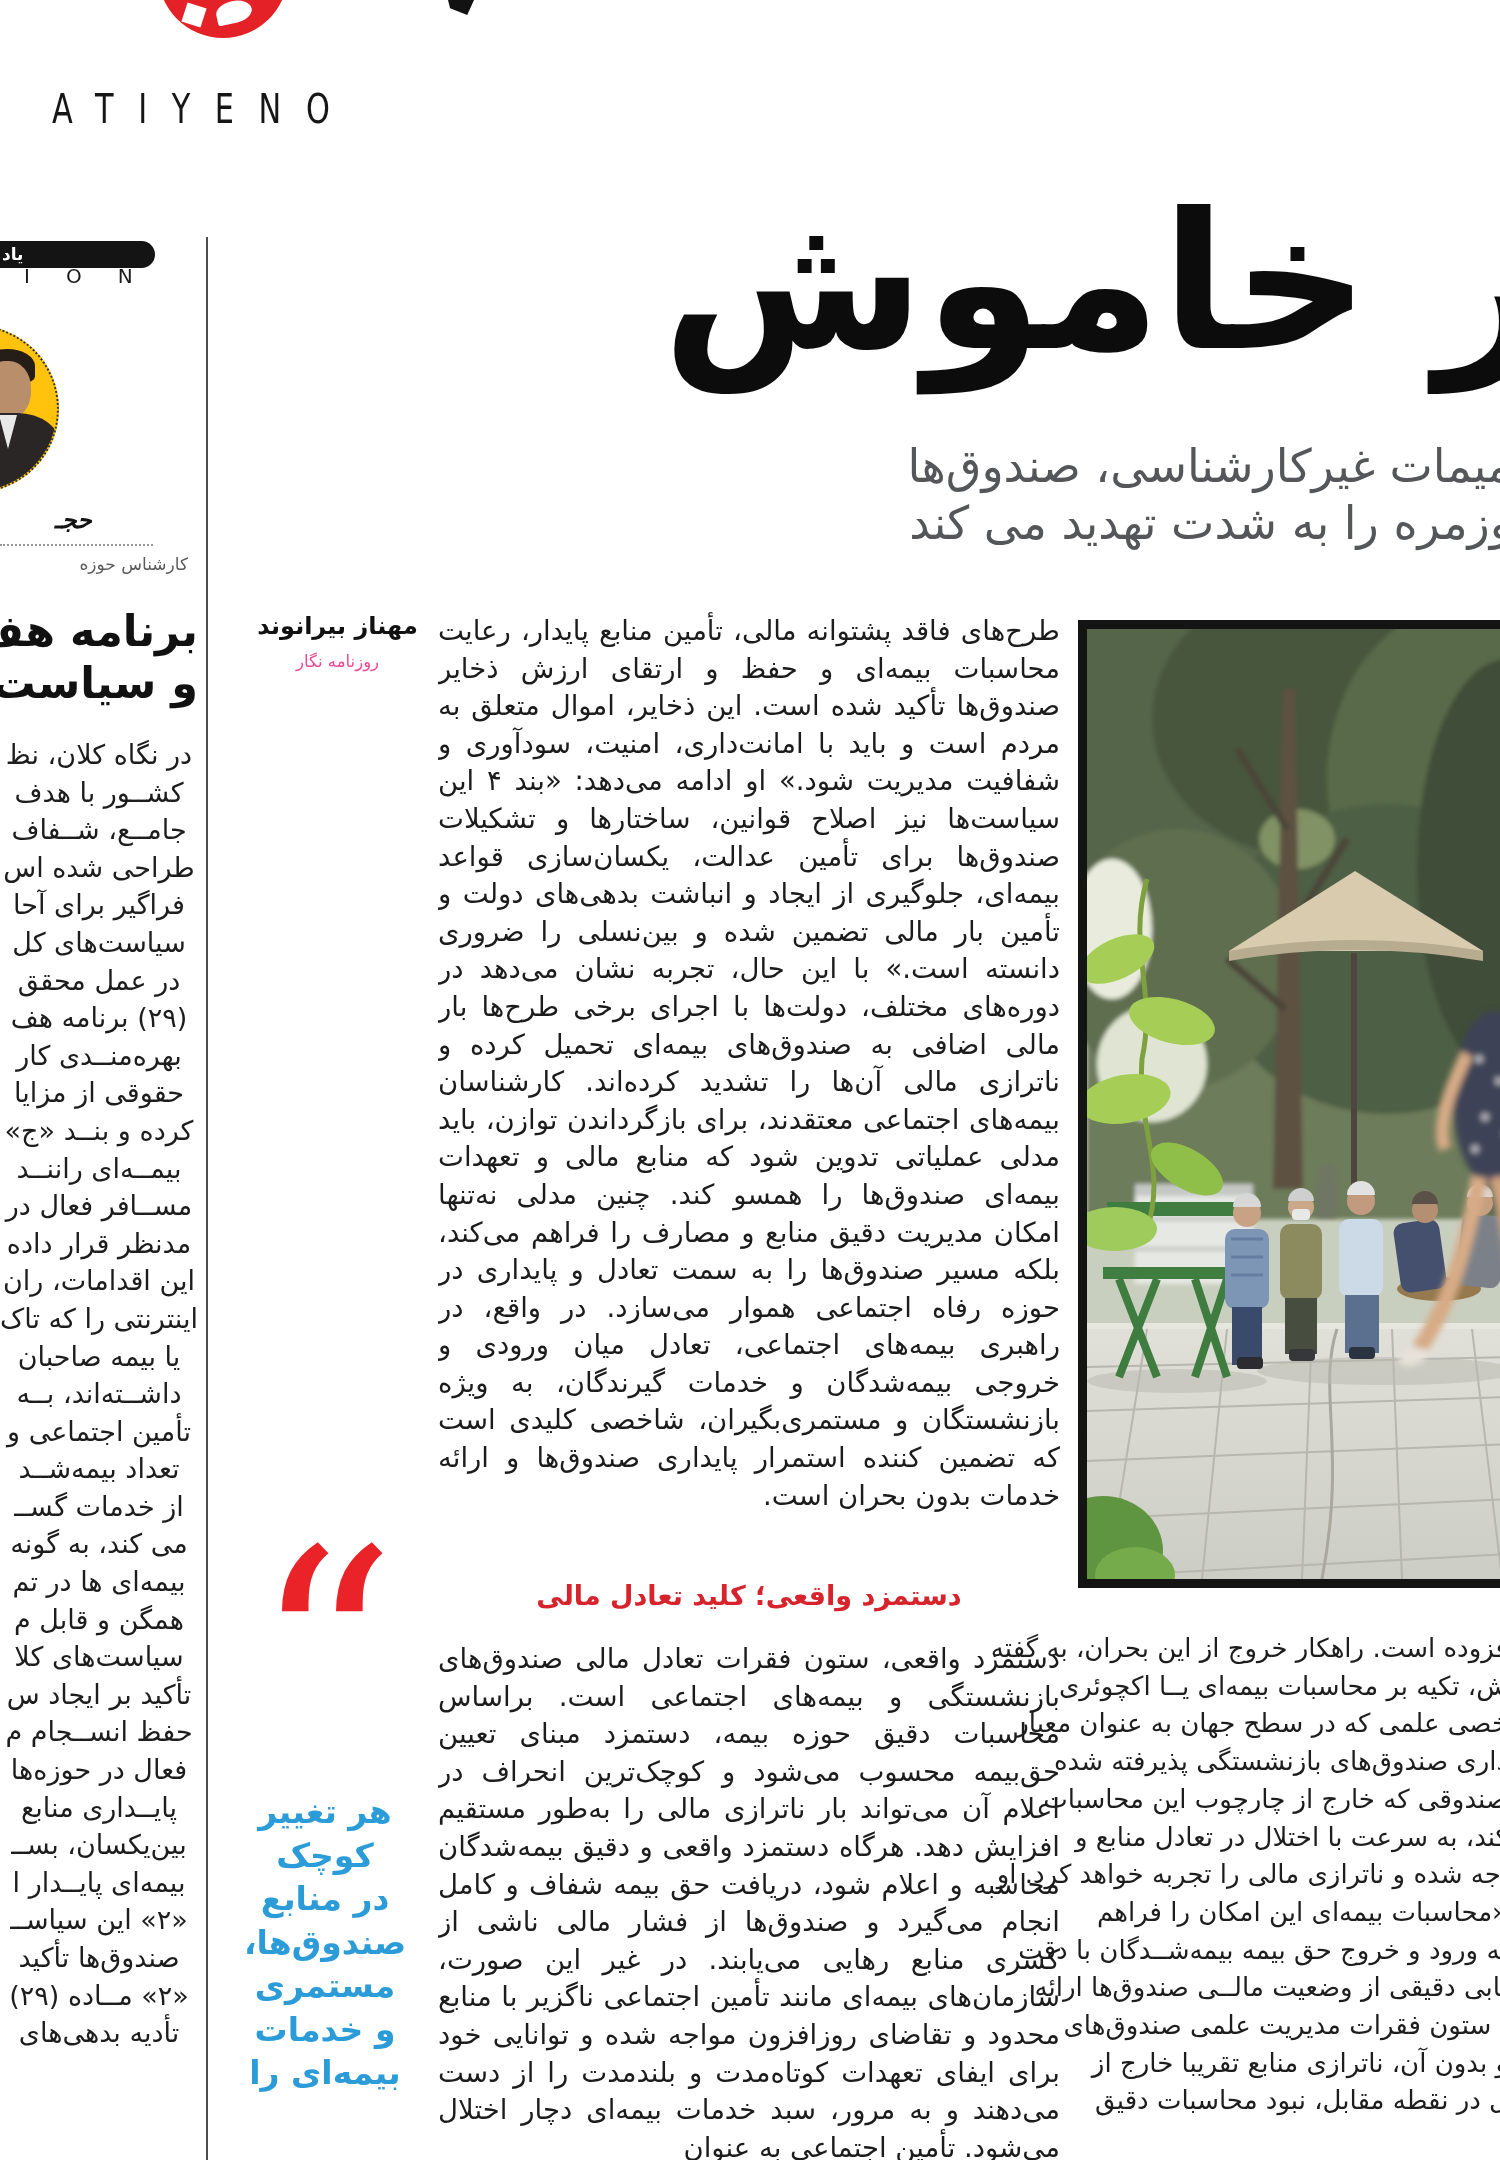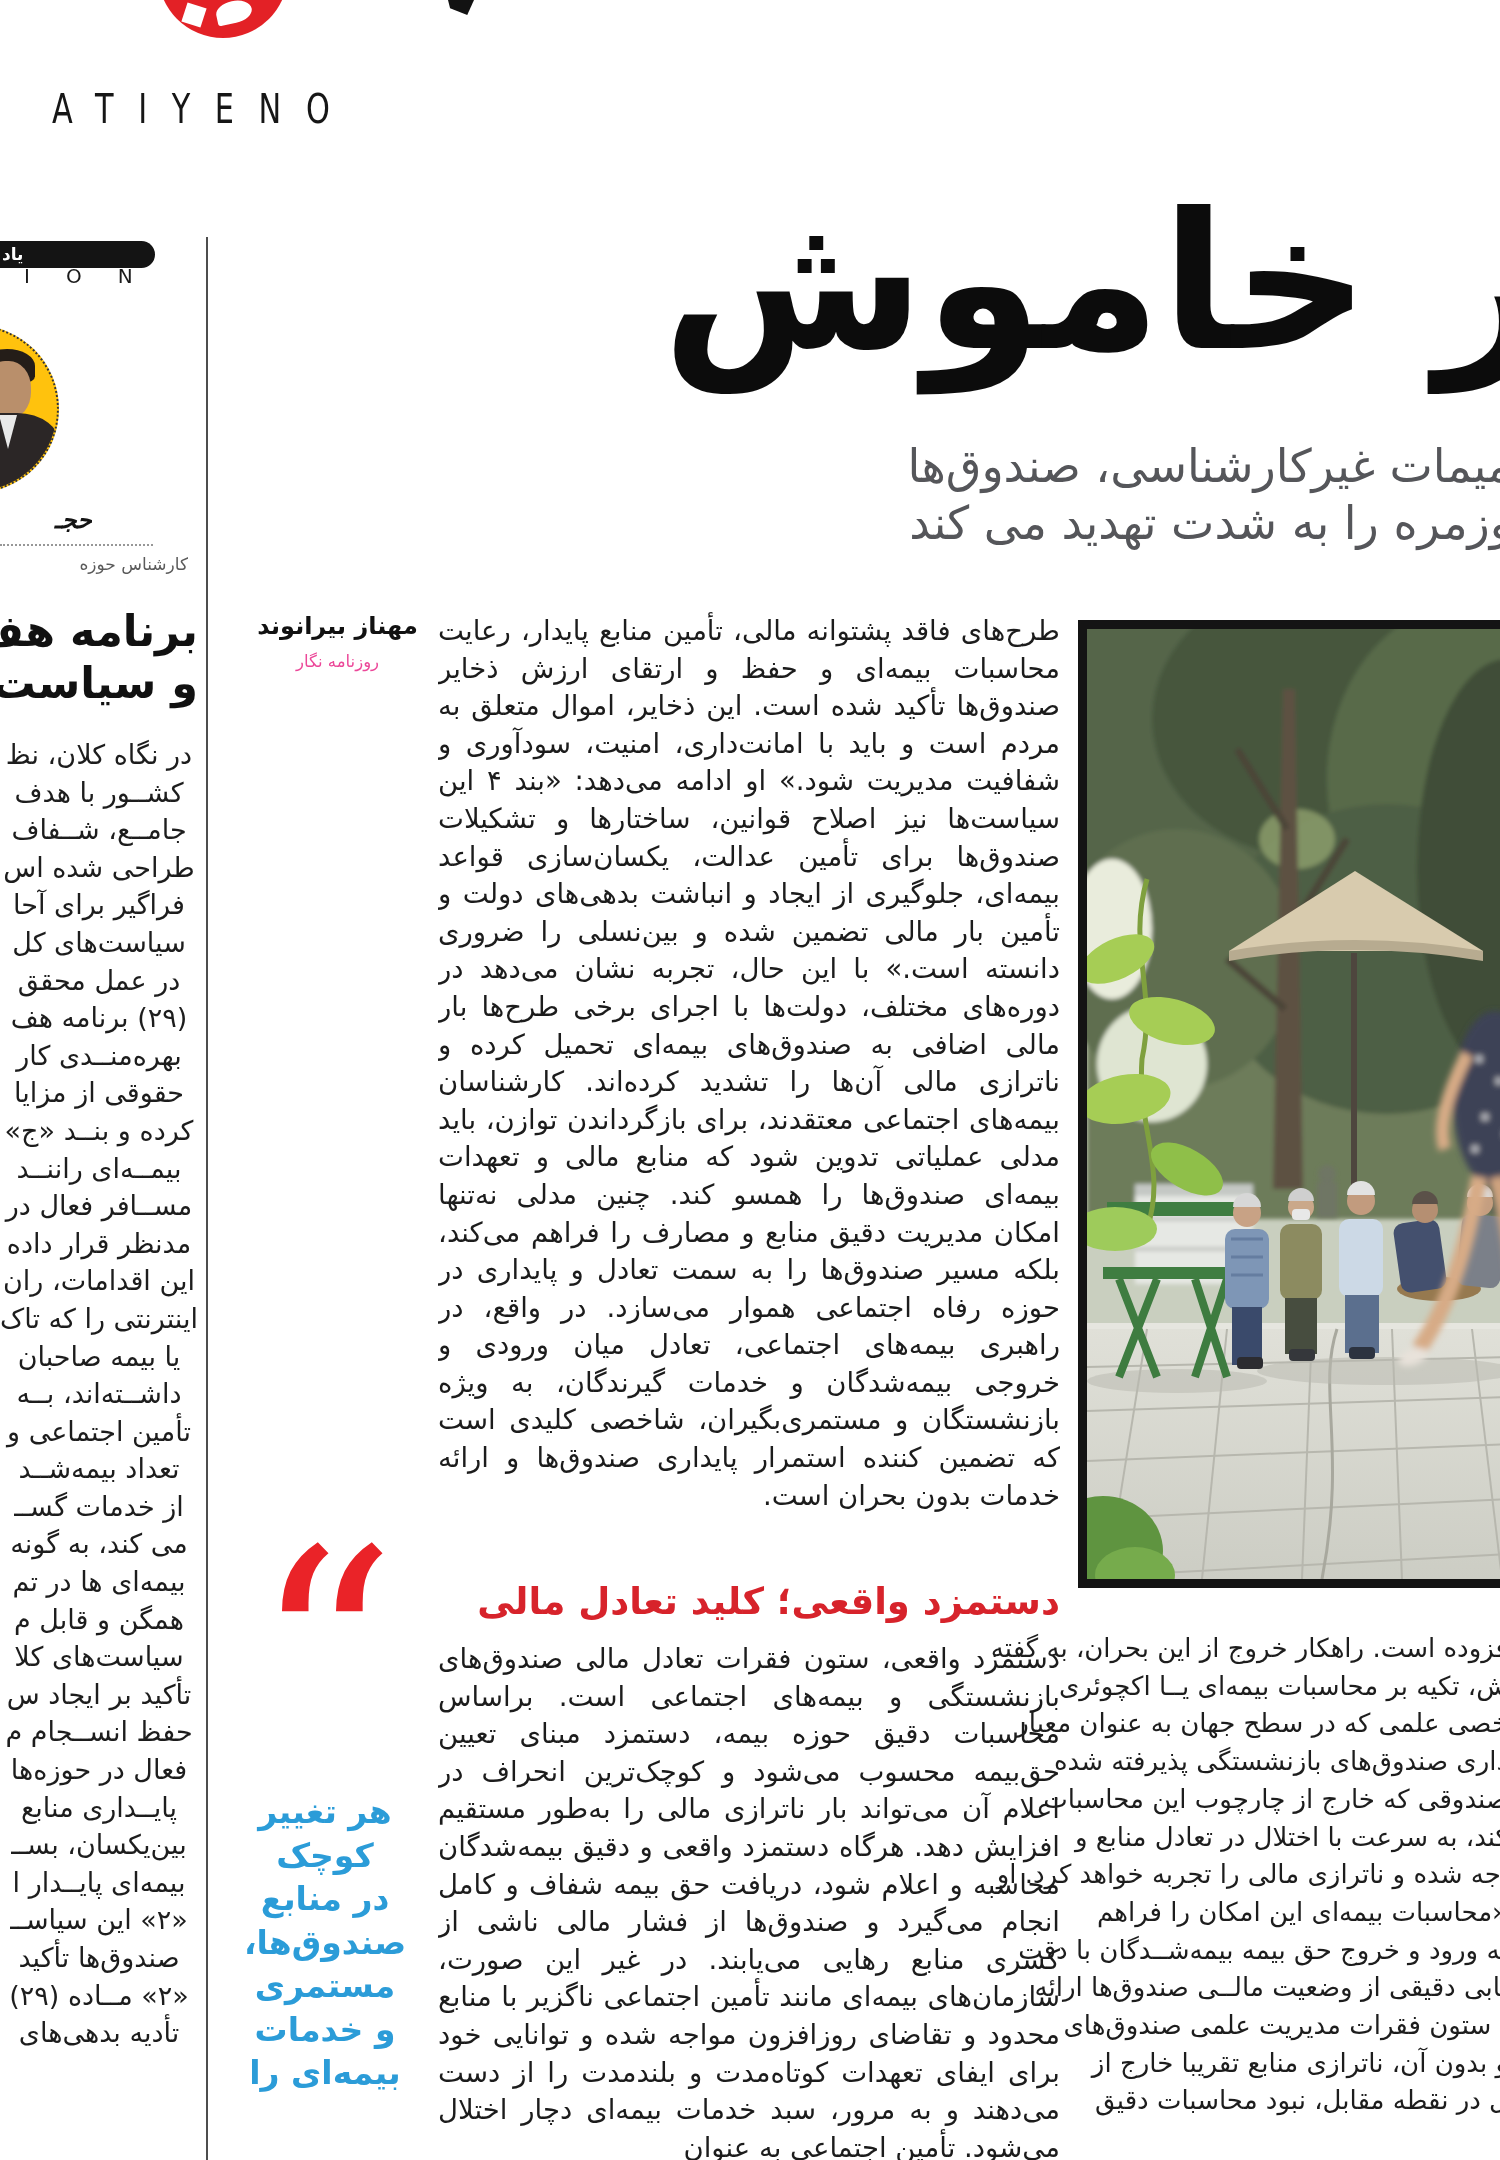--- a/index.html
+++ b/index.html
@@ -63,21 +63,21 @@
 
   
   .byline{left:245px; top:612px; width:185px; text-align:center;}
   .byline-name{font-size:24px; font-weight:bold; color:#111;}
   .byline-role{font-size:16.5px; color:#ec4899; margin-top:12px;}
 
   
   .article-p{left:438px; width:622px; font-size:27.5px; line-height:37.6px; color:#1c1c1c;
     text-align:justify; direction:rtl;}
   .p1{top:612px; height:962px; overflow:hidden;}
-  .article-sub{left:438px; top:1580px; width:622px; text-align:right; font-size:37px;
+  .article-sub{left:438px; top:1580px; width:622px; text-align:center; font-size:27px;
     font-weight:bold; color:var(--accent-red,#d7232b);}
   .p2{top:1640px; height:520px; overflow:hidden;}
 
   
   .photo{left:1078px; top:620px; width:424px; height:950px; border:9px solid #141414;}
   .photo svg{display:block;}
 
   
   .right-col{right:-8px; top:1630px; width:445px; font-size:26px; line-height:37.7px;
     color:#1d1d1d;}

